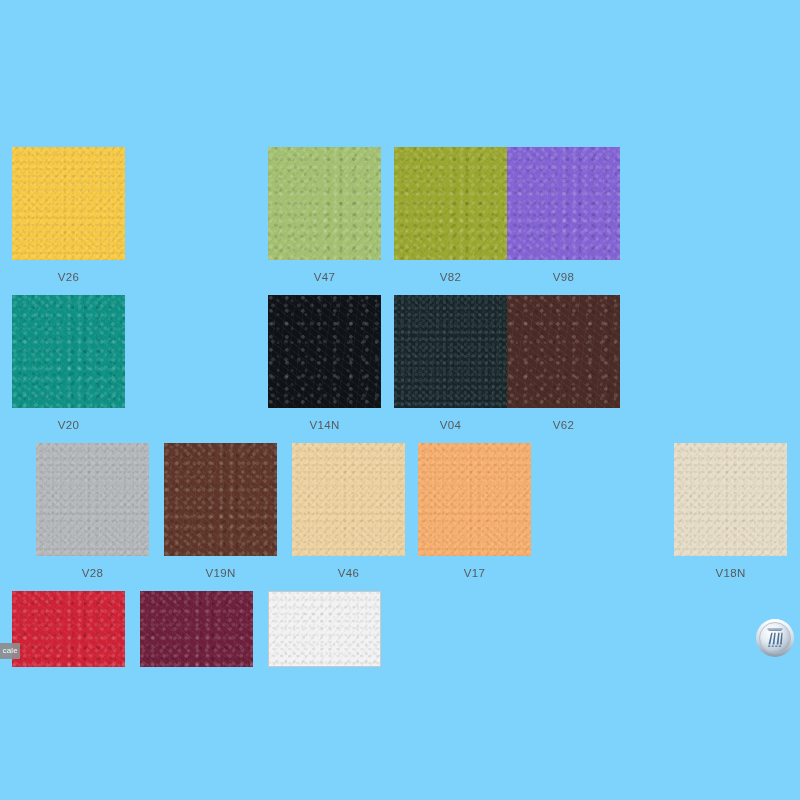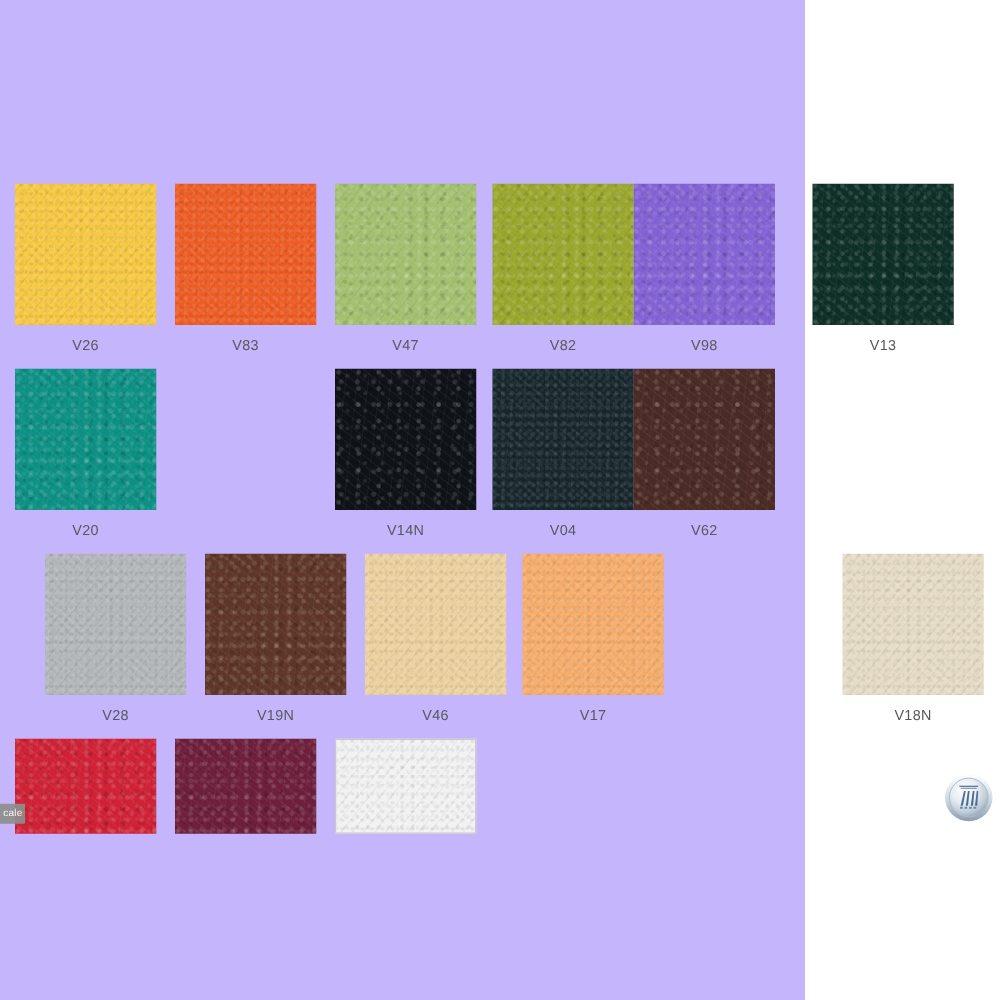--- a/index.html
+++ b/index.html
@@ -12,23 +12,23 @@
     height: 800px;
     position: relative;
     overflow: hidden;
     font-family: "Liberation Sans", sans-serif;
   }
 
   #swatch-board {
     position: absolute;
     left: 0;
     top: 0;
-    width: 644px;
+    width: 800px;
     height: 800px;
-    background: #c4b5fd;
+    background: #7dd3fc;
   }
 
   .swatch-row {
     position: absolute;
     left: 0;
     width: 800px;
     height: 148px;
   }
   .swatch-row.row-0 { top: 147px; }
   .swatch-row.row-1 { top: 295px; }
@@ -135,39 +135,31 @@
 </style>
 </head>
 <body>
 
 <div id="swatch-board">
     <div class="swatch-row row-0">
       <div class="swatch-cell col-0">
         <div class="swatch-chip grain-fine" style="background: rgb(247, 201, 66);"></div>
         <div class="swatch-label">V26</div>
       </div>
-      <div class="swatch-cell col-1">
-        <div class="swatch-chip grain-fine" style="background: rgb(239, 92, 35);"></div>
-        <div class="swatch-label">V83</div>
-      </div>
       <div class="swatch-cell col-2">
         <div class="swatch-chip" style="background: rgb(163, 192, 112);"></div>
         <div class="swatch-label">V47</div>
       </div>
       <div class="swatch-cell col-3">
         <div class="swatch-chip" style="background: rgb(154, 167, 46);"></div>
         <div class="swatch-label">V82</div>
       </div>
       <div class="swatch-cell col-4">
         <div class="swatch-chip" style="background: rgb(131, 99, 212);"></div>
         <div class="swatch-label">V98</div>
-      </div>
-      <div class="swatch-cell col-5">
-        <div class="swatch-chip" style="background: rgb(14, 48, 38);"></div>
-        <div class="swatch-label">V13</div>
       </div>
     </div>
     <div class="swatch-row row-1">
       <div class="swatch-cell col-0">
         <div class="swatch-chip" style="background: rgb(14, 145, 132);"></div>
         <div class="swatch-label">V20</div>
       </div>
       <div class="swatch-cell col-2">
         <div class="swatch-chip grain-coarse" style="background: rgb(15, 19, 24);"></div>
         <div class="swatch-label">V14N</div>

